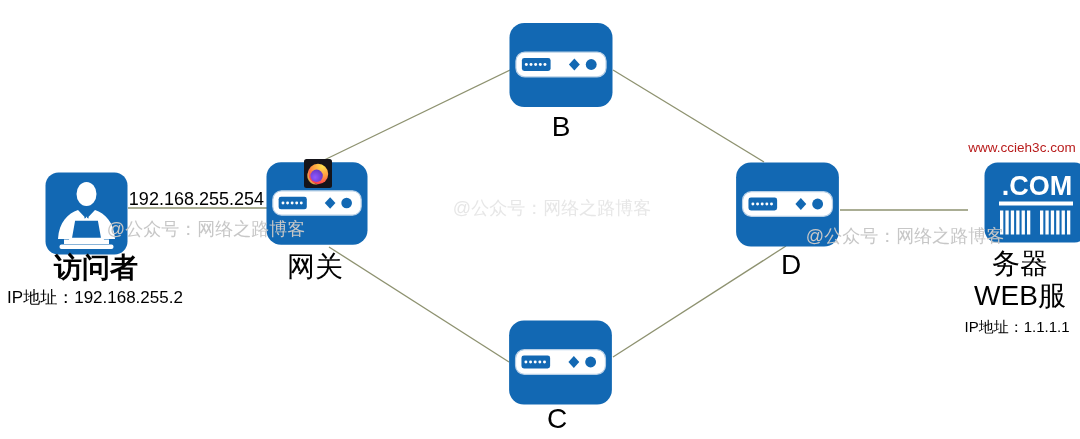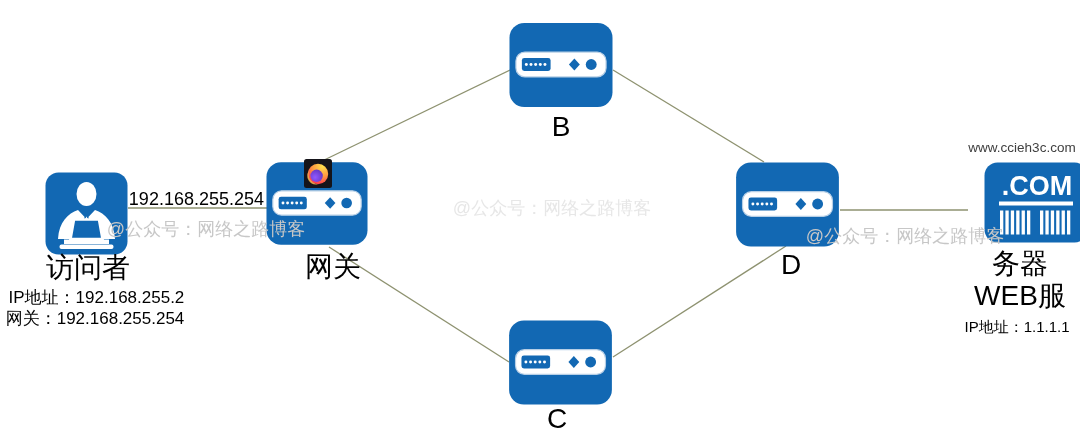--- a/index.html
+++ b/index.html
@@ -15,21 +15,21 @@
     white-space:nowrap;text-align:center;color:#000;
   }
   .detail-block{
     position:absolute;transform:translateX(-50%);font-size:17px;line-height:21px;
     text-align:right;white-space:nowrap;color:#000;
   }
   .edge-label{
     position:absolute;transform:translateX(-100%);font-size:18px;white-space:nowrap;color:#000;
   }
   .url-label{
-    position:absolute;transform:translateX(-50%);font-size:13.5px;white-space:nowrap;color:#404040;
+    position:absolute;transform:translateX(-50%);font-size:13.5px;white-space:nowrap;color:#b91c1c;
   }
   .watermark{
     position:absolute;transform:translateX(-50%);font-size:18px;white-space:nowrap;
   }
   .wm-left{color:var(--wm-gray,#c6c6c6);}
   .wm-center{color:var(--wm-faint,#e7e7e7);}
   .wm-right{color:var(--wm-gray,#c9c9c9);}
 </style>
 </head>
 <body>
@@ -152,28 +152,27 @@
         <rect x="43" y="48.5" width="3.3" height="24" fill="#ffffff"></rect>
         <rect x="56" y="48.5" width="3.3" height="24" fill="#ffffff"></rect>
         <rect x="61.4" y="48.5" width="3.3" height="24" fill="#ffffff"></rect>
         <rect x="66.8" y="48.5" width="3.3" height="24" fill="#ffffff"></rect>
         <rect x="72.2" y="48.5" width="3.3" height="24" fill="#ffffff"></rect>
         <rect x="77.6" y="48.5" width="3.3" height="24" fill="#ffffff"></rect>
         <rect x="83" y="48.5" width="3.3" height="24" fill="#ffffff"></rect>
   </svg>
     </div>
 
-  <div class="node-label" style="left:88px;top:252px;">访问者</div>
+  <div class="node-label" style="left:96px;top:252px;font-weight:bold;">访问者</div>
 
   <div class="detail-block" style="left:95px;top:287px;">
     <div>IP地址：192.168.255.2</div>
-    <div>网关：192.168.255.254</div>
   </div>
 
-  <div class="node-label" style="left:315px;top:251px;margin-left:18px;">网关</div>
+  <div class="node-label" style="left:315px;top:251px;">网关</div>
 
   <div class="node-label" style="left:561px;top:111px;">B</div>
 
   <div class="node-label" style="left:557px;top:403px;">C</div>
 
   <div class="node-label" style="left:791px;top:249px;">D</div>
 
   <div class="url-label" style="left:1022px;top:140px;">www.ccieh3c.com</div>
 
   <div class="node-label" style="left:1020px;top:248px;line-height:32px;">

